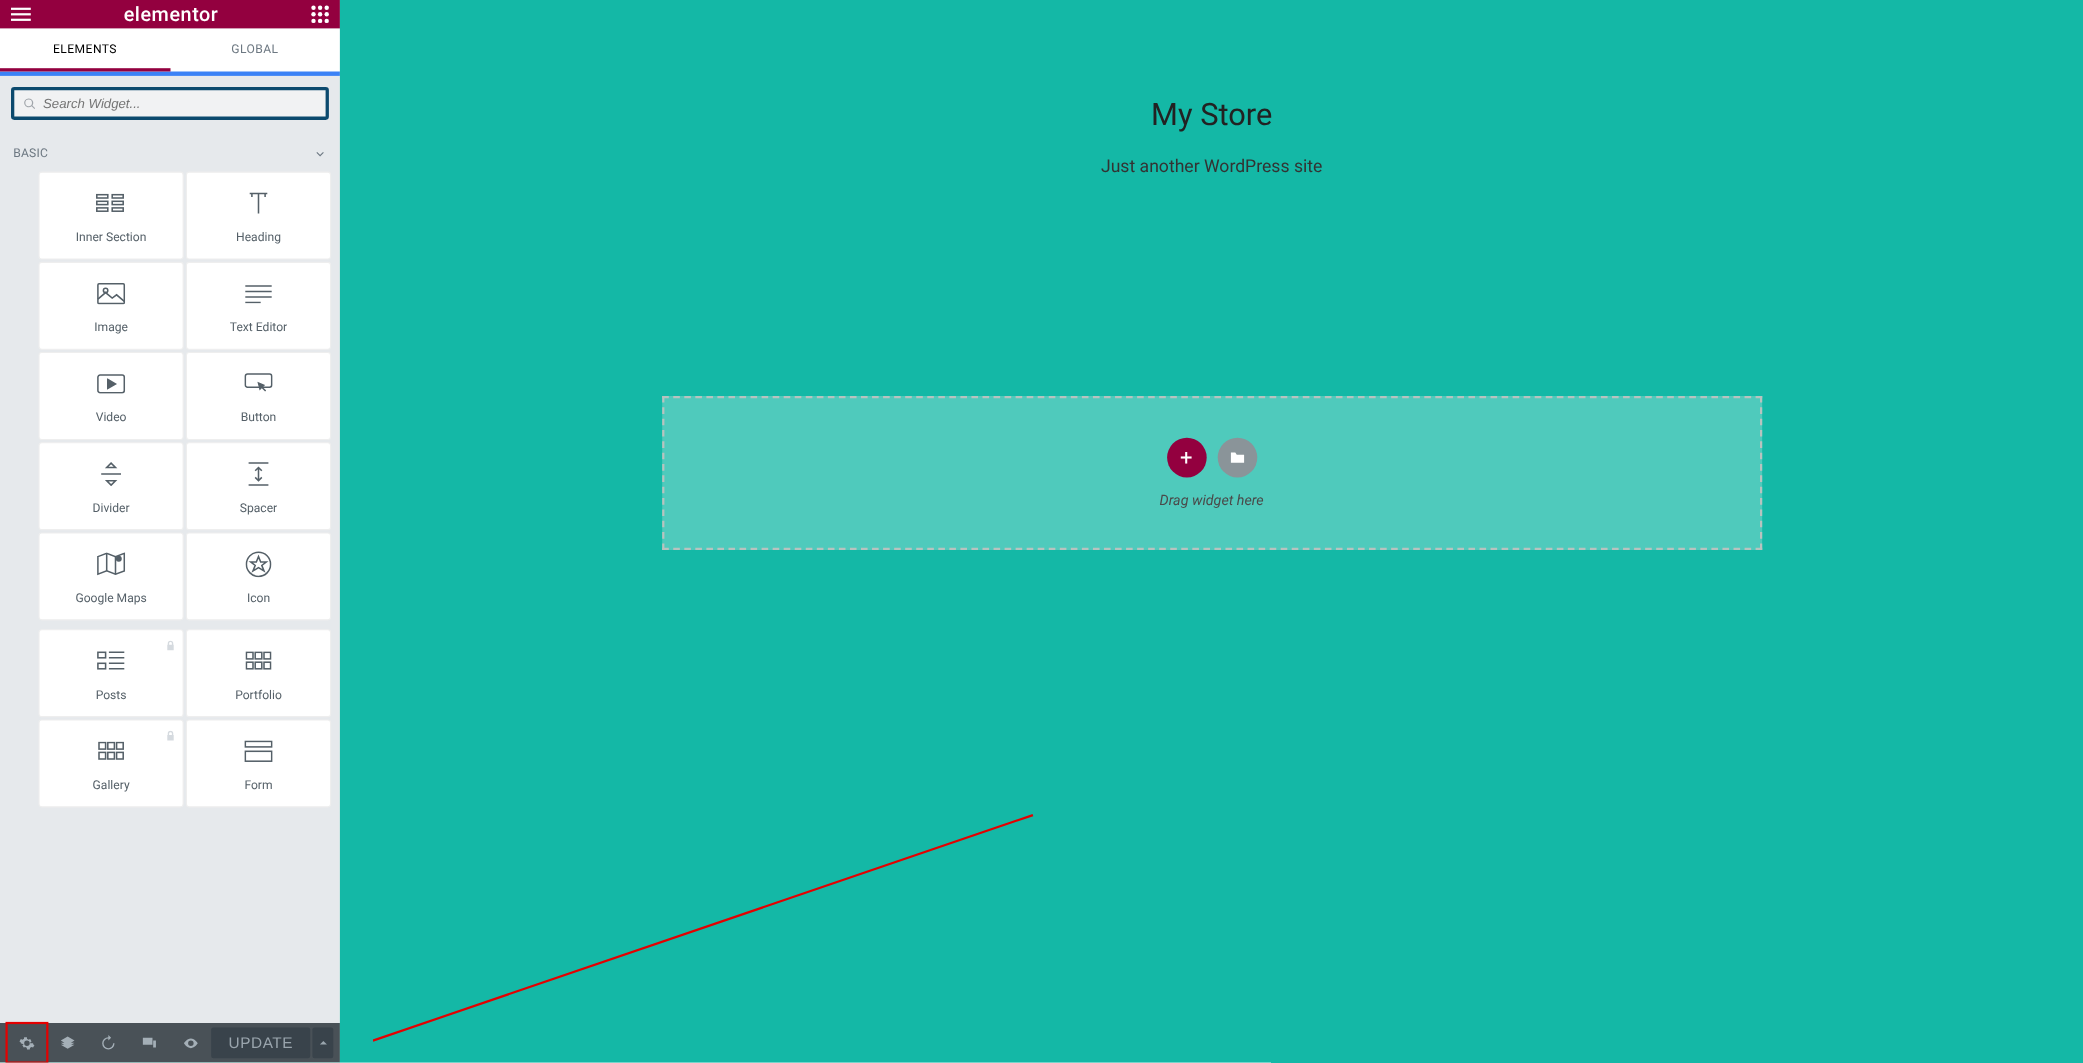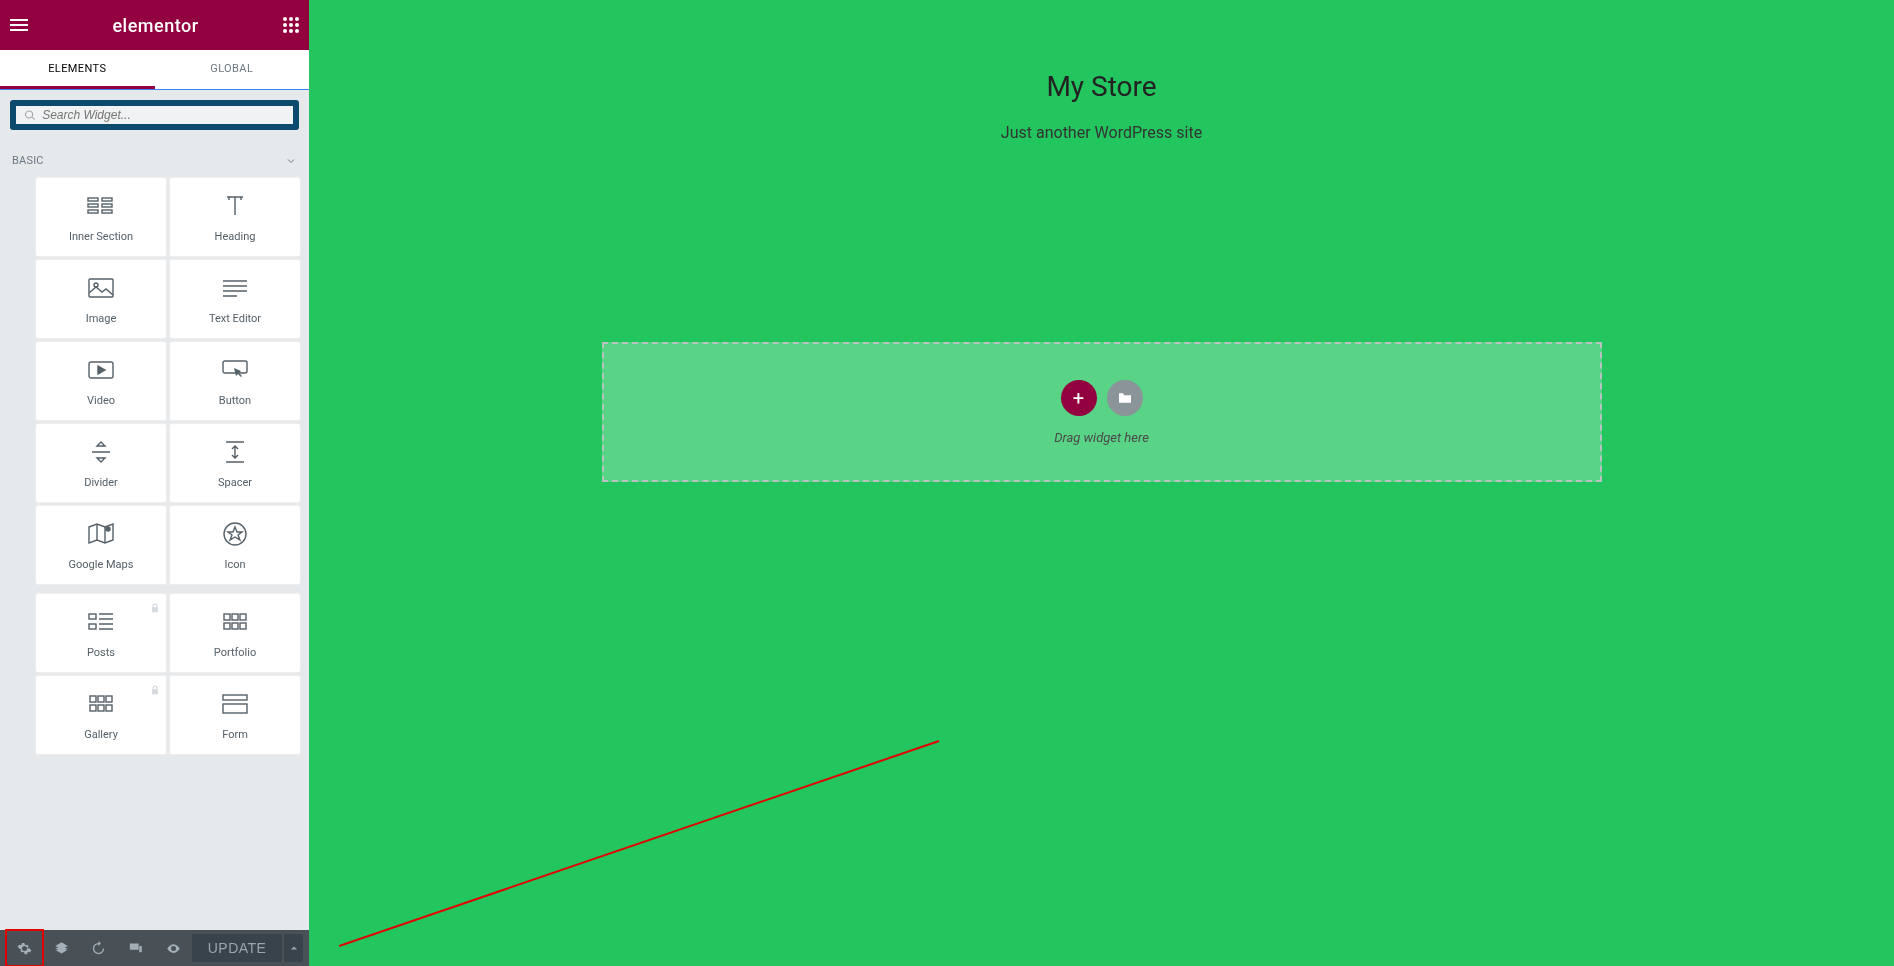--- a/index.html
+++ b/index.html
@@ -3,33 +3,33 @@
 <meta charset="utf-8">
 <style>
 * { box-sizing: border-box; margin: 0; padding: 0; }
 body { font-family: "Segoe UI", Roboto, Helvetica, Arial, sans-serif; width: 1894px; height: 966px; overflow: hidden; background: #fff; }
 
 .app { display: flex; height: 100%; }
 
 
 .panel { width: 309px; flex-shrink: 0; display: flex; flex-direction: column; background: #e6e9ec; position: relative; }
 
-.panel-header { height: 50px; background: #93003F; display: flex; align-items: center; justify-content: space-between; padding: 0 10px; }
+.panel-header { height: 26px; background: #93003F; display: flex; align-items: center; justify-content: space-between; padding: 0 10px; }
 .panel-header .hamburger { width: 18px; display: flex; flex-direction: column; gap: 3px; cursor: pointer; }
 .panel-header .hamburger span { height: 2px; background: #fff; }
 .panel-header .logo { color: #fff; font-size: 18px; font-weight: 500; letter-spacing: .5px; }
 .panel-header .dots { display: grid; grid-template-columns: repeat(3,4px); grid-template-rows: repeat(3,4px); gap: 2px; cursor: pointer; }
 .panel-header .dots span { width: 4px; height: 4px; border-radius: 50%; background: #fff; }
 
-.panel-tabs { display: flex; background: #fff; border-bottom: 1px solid #3b82f6; }
+.panel-tabs { display: flex; background: #fff; border-bottom: 4px solid #3b82f6; }
 .panel-tabs .tab { flex: 1; text-align: center; padding: 12px 0 11px; font-size: 11px; color: #6d7882; cursor: pointer; letter-spacing: .4px; }
 .panel-tabs .tab.active { color: #000; border-bottom: 3px solid #93003F; }
 
 .search-wrap { padding: 10px; }
-.search-box { position: relative; width: 100%; height: 30px; background: #f1f2f3; border: 6px solid #0c4a6e; border-radius: 3px; display: flex; align-items: center; padding-left: 8px; }
+.search-box { position: relative; width: 100%; height: 30px; background: #f1f2f3; border: 3px solid #0c4a6e; border-radius: 3px; display: flex; align-items: center; padding-left: 8px; }
 .search-box svg { width: 13px; height: 13px; fill: #a0a5aa; margin-right: 6px; }
 .search-box input { border: none; background: transparent; outline: none; font-size: 12px; font-style: italic; color: #7d8184; width: 100%; }
 
 .panel-body { flex: 1; overflow-y: auto; padding: 0 0 10px; }
 
 .cat-header { display: flex; align-items: center; justify-content: space-between; padding: 14px 12px 10px 12px; font-size: 11px; color: #6d7882; cursor: pointer; letter-spacing: .2px; }
 .cat-header svg { width: 12px; height: 12px; stroke: #6d7882; }
 
 .widgets { display: grid; grid-template-columns: 1fr 1fr; gap: 2px; padding: 0 8px 8px; margin-left: 27px; }
 .widget { background: #fff; border: 1px solid #eee; border-radius: 3px; height: 80px; display: flex; flex-direction: column; align-items: center; justify-content: center; cursor: grab; position: relative; }
@@ -48,21 +48,21 @@
 .bottom-bar .bbtn { width: 40px; height: 36px; display: flex; align-items: center; justify-content: center; cursor: pointer; }
 .bottom-bar .bbtn svg { width: 15px; height: 15px; fill: #a4afb7; }
 .bottom-bar .update { margin-left: auto; height: 28px; padding: 0 16px; background: #39434b; color: #9aa5ad; font-size: 14px; letter-spacing: .5px; border: none; border-radius: 2px; cursor: pointer; margin-right: 2px; }
 .bottom-bar .caret { width: 20px; height: 28px; background: #39434b; display: flex; align-items: center; justify-content: center; border-radius: 2px; cursor: pointer; }
 .bottom-bar .caret svg { width: 8px; height: 8px; fill: #9aa5ad; }
 
 
 .bbtn.highlight { outline: 2px solid #e40000; outline-offset: -1px; }
 
 
-.canvas { flex: 1; background: #22c55e; position: relative; padding-top: 70px; }
+.canvas { flex: 1; background: #14b8a6; position: relative; padding-top: 88px; }
 .site-title { text-align: center; font-size: 28px; color: #222; font-weight: 400; }
 .site-tagline { text-align: center; font-size: 16px; color: #333; margin-top: 20px; }
 
 .drop-zone { width: 1000px; margin: 200px auto 0; border: 2px dashed #b8c3bf; background: rgba(255,255,255,.25); height: 140px; display: flex; flex-direction: column; align-items: center; justify-content: center; gap: 14px; }
 .drop-zone .btns { display: flex; gap: 10px; }
 .circ { width: 36px; height: 36px; border-radius: 50%; display: flex; align-items: center; justify-content: center; cursor: pointer; }
 .circ.add { background: #93003F; color: #fff; font-size: 20px; }
 .circ.tmpl { background: #8a9499; }
 .circ.tmpl svg { width: 16px; height: 16px; fill: #fff; }
 .drop-zone .hint { font-size: 13px; color: #4a4a4a; font-style: italic; }

